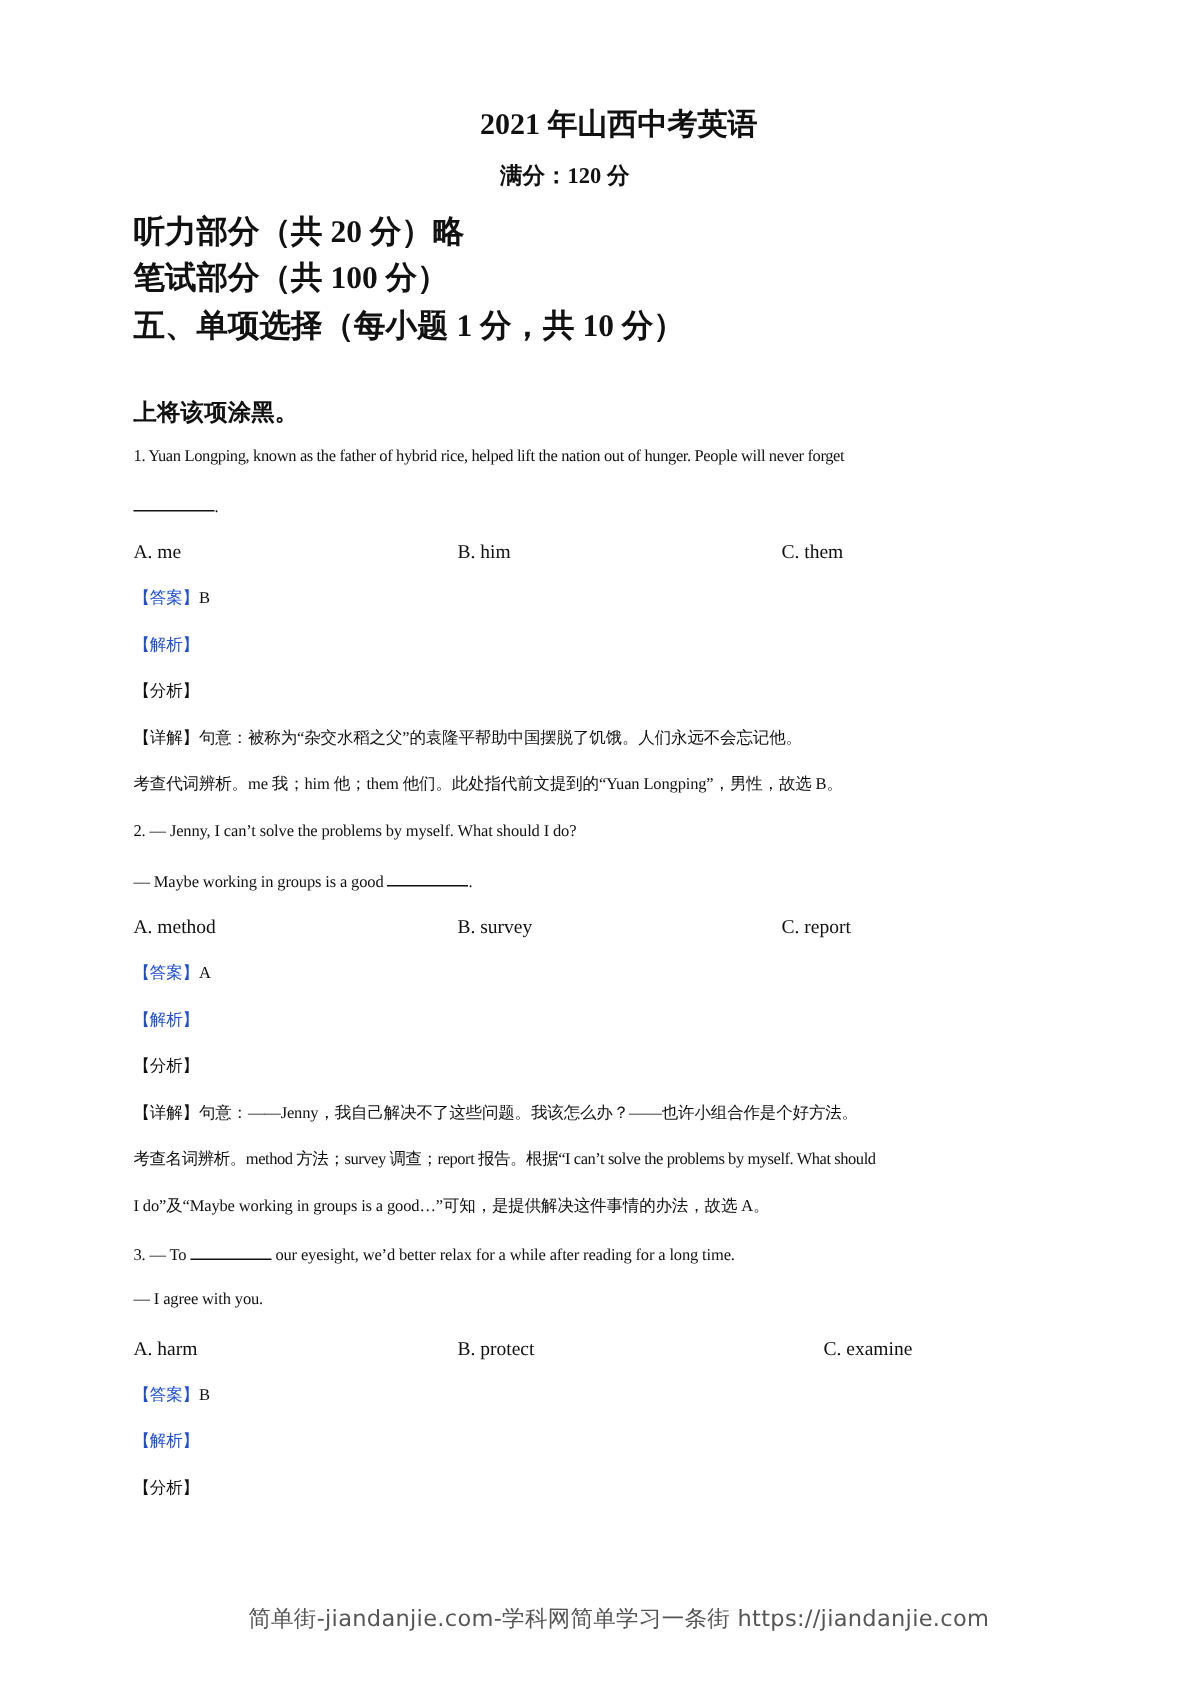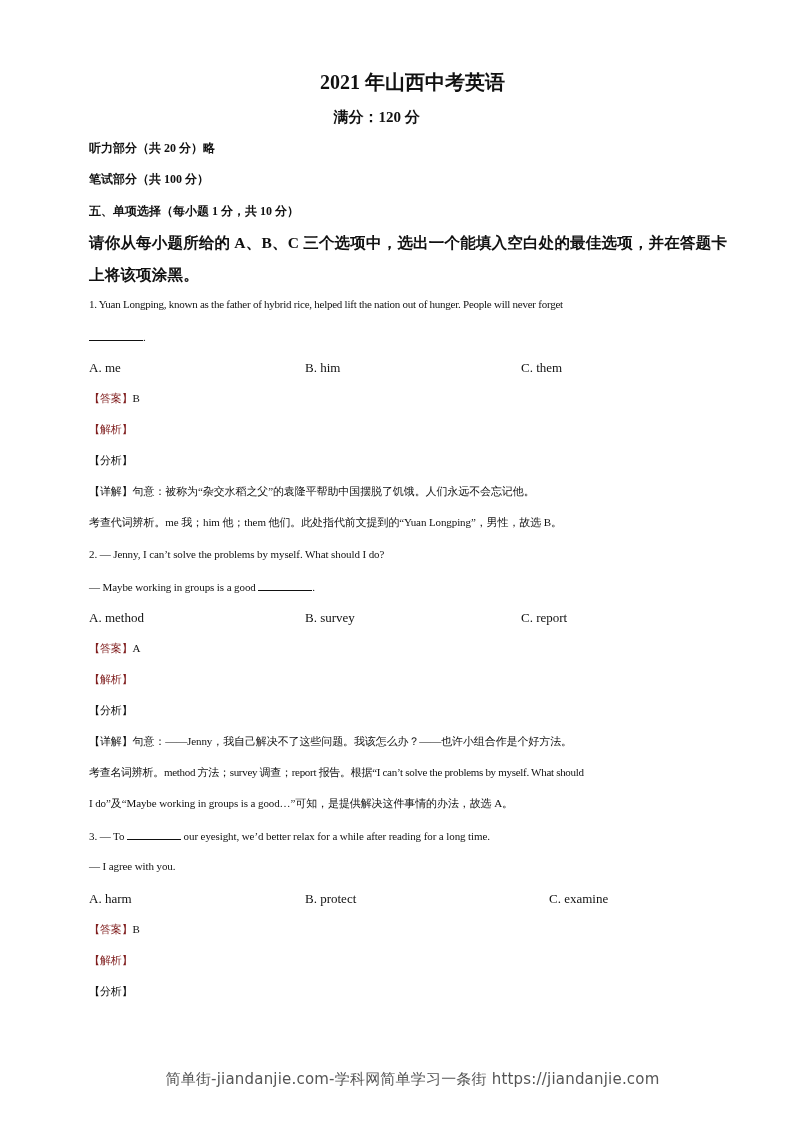--- a/index.html
+++ b/index.html
@@ -2,40 +2,39 @@
 <html><head>
 <meta charset="utf-8">
 <style>
   html, body { margin: 0; padding: 0; background: #ffffff; }
   body { width: 793px; height: 1122px; position: relative; overflow: hidden;
          font-family: "Liberation Serif", "DejaVu Serif", serif; color: #111; }
   .page { position: absolute; left: 0; top: 0; width: 793px; height: 1122px; margin-left: 16px; }
   .abs { position: absolute; white-space: nowrap; }
   .title { left: 0; width: 793px; text-align: center; top: 69px; font-size: 20px; font-weight: bold; }
   .subtitle { left: 0; width: 721px; text-align: center; top: 108px; font-size: 15px; font-weight: bold; }
-  .h { left: 73px; font-size: 12px; font-weight: bold; }
+  .h { left: 73px; font-size: 21px; font-weight: bold; }
   .instr { left: 73px; font-size: 15.5px; font-weight: bold; letter-spacing: 0.2px; }
   .t { left: 73px; font-size: 11px; letter-spacing: -0.1px; }
   .opt { font-size: 13px; }
-  .blue { color: #7f1d1d; }
+  .blue { color: #1d4ed8; }
   .blank { display: inline-block; border-bottom: 1px solid #111; width: 54px; height: 11px; vertical-align: baseline; }
   .footer { left: 0; width: 793px; text-align: center; top: 1070px; font-family: "DejaVu Sans", sans-serif; font-size: 15px; color: #555; letter-spacing: 0.2px; }
 </style>
 </head>
 <body>
 
 <div class="page">
 
   <div class="abs title">2021 年山西中考英语</div>
   <div class="abs subtitle">满分：120  分</div>
 
   <div class="abs h" style="top:140px">听力部分（共 20  分）略</div>
   <div class="abs h" style="top:171px">笔试部分（共 100  分）</div>
   <div class="abs h" style="top:203px">五、单项选择（每小题 1  分，共 10  分）</div>
-  <div class="abs instr" style="top:233px">请你从每小题所给的 A、B、C 三个选项中，选出一个能填入空白处的最佳选项，并在答题卡</div>
   <div class="abs instr" style="top:265px">上将该项涂黑。</div>
 
   <div>
     <div class="abs t" style="top:298px; letter-spacing:-0.25px">1. Yuan Longping, known as the father of hybrid rice, helped lift the nation out of hunger. People will never forget</div>
     <div class="abs t" style="top:329px">
       <span class="blank"></span><span>.</span>
     </div>
     <div class="abs opt" style="top:360px; left:73px">A. me</div>
     <div class="abs opt" style="top:360px; left:289px">B. him</div>
     <div class="abs opt" style="top:360px; left:505px">C. them</div>

